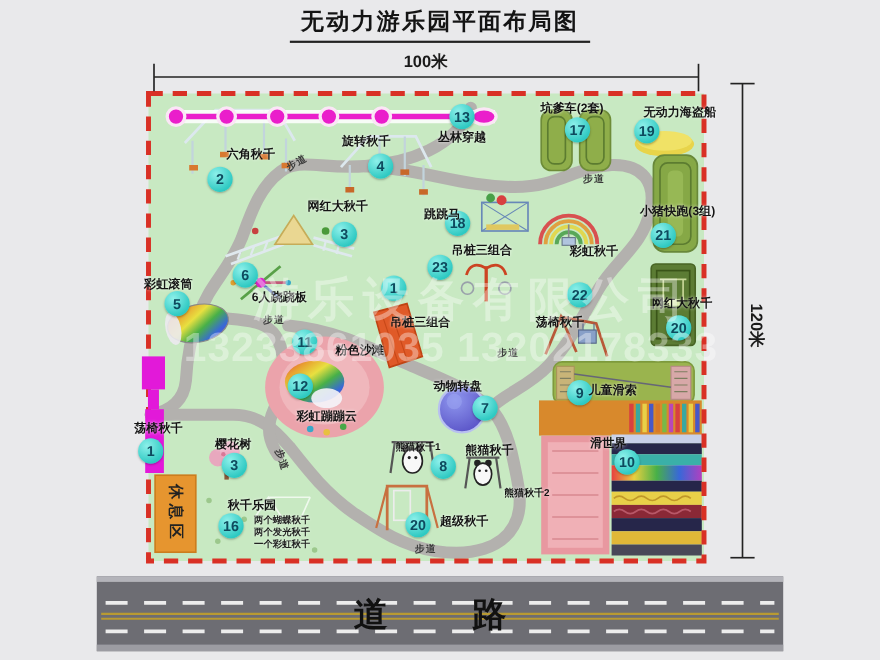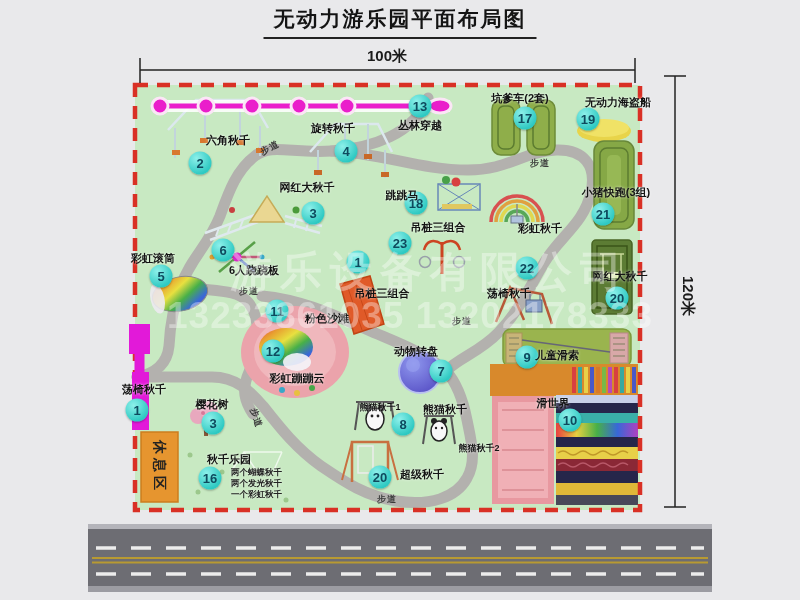--- a/index.html
+++ b/index.html
@@ -351,14 +351,15 @@
 <div class="walk r1" style="left:270px;top:148px">步道</div>
 <div class="walk" style="left:540px;top:163px">步道</div>
 <div class="walk" style="left:249px;top:291px">步道</div>
 <div class="walk" style="left:462px;top:321px">步道</div>
 <div class="walk r2" style="left:256px;top:418px">步道</div>
 <div class="walk" style="left:387px;top:499px">步道</div>
 
 <div class="wm company">游乐设备有限公司</div>
 <div class="wm phone">13233861035 13202178333</div>
 
+<div class="road-label">道 路</div>
 
 </div>
 
 </body></html>

